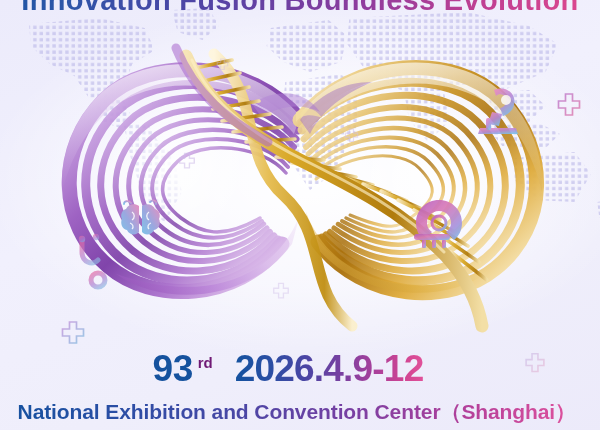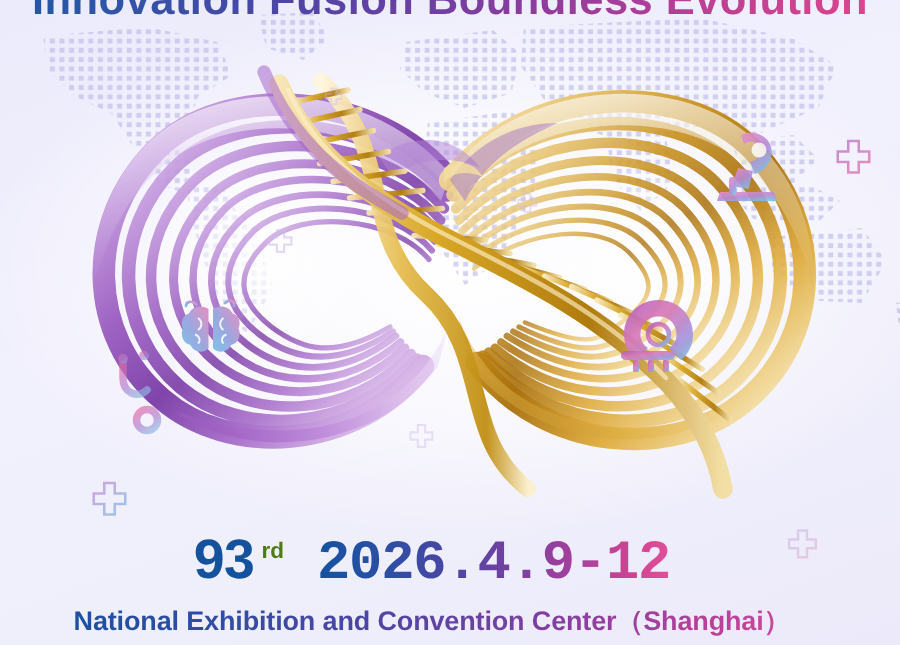--- a/index.html
+++ b/index.html
@@ -73,63 +73,62 @@
     background-clip: text;
     color: transparent;
     -webkit-text-fill-color: transparent;
   }
 
   .footer {
     position: absolute;
     left: 0;
     bottom: 4px;
     width: 576px;
-    text-align: center;
+    text-align: right;
     margin-top: 47px;
   }
   .line-date {
     display: flex;
     align-items: baseline;
     justify-content: center;
     gap: 0;
     height: 46px;
   }
   .edition-num {
     font-size: 37px;
     font-weight: 700;
     color: #15529e;
     letter-spacing: -0.5px;
     line-height: 1;
   }
   .edition-sup {
     font-size: 15px;
     font-weight: 700;
-    color: #4d7c0f;
+    color: #701a75;
     margin-left: 5px;
     position: relative;
     top: -13px;
   }
   .date-text {
     margin-left: 22px;
     font-size: 37px;
     font-weight: 700;
     letter-spacing: -0.8px;
     line-height: 1;
     background: linear-gradient(90deg,
         #14529f 0%, #2a4fa4 18%, #4b45a4 38%,
         #7740a1 56%, #a7409b 74%, #d04492 90%, #e1519a 100%);
     -webkit-background-clip: text;
     background-clip: text;
     color: transparent;
-    font-family: Liberation Mono, monospace;
     -webkit-text-fill-color: transparent;
   }
   .venue {
     margin-top: 2px;
-    font-size: 18px;
+    font-size: 21px;
     font-weight: 700;
     letter-spacing: -0.1px;
     white-space: nowrap;
     background: linear-gradient(90deg,
         #14529f 0%, #2c4da5 22%, #4a46a5 42%,
         #7b3fa2 62%, #b6409a 82%, #e0529d 100%);
     -webkit-background-clip: text;
     background-clip: text;
     color: transparent;
     -webkit-text-fill-color: transparent;

